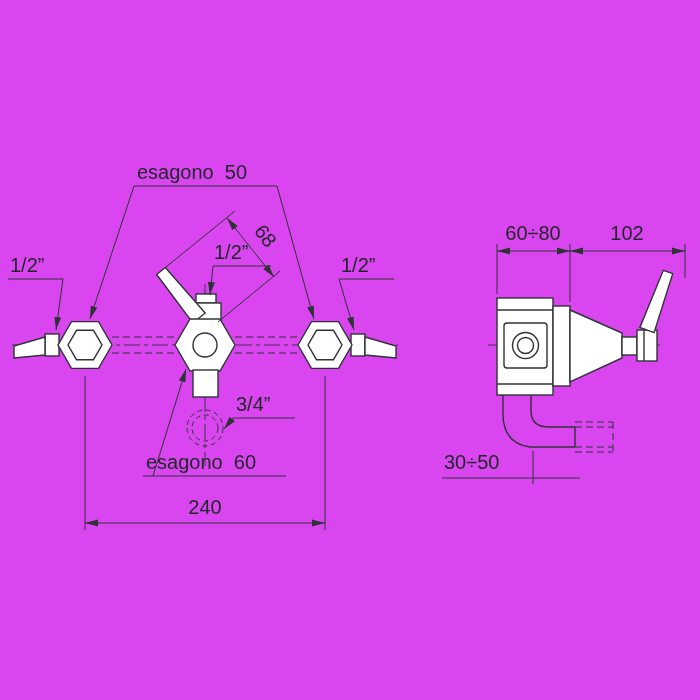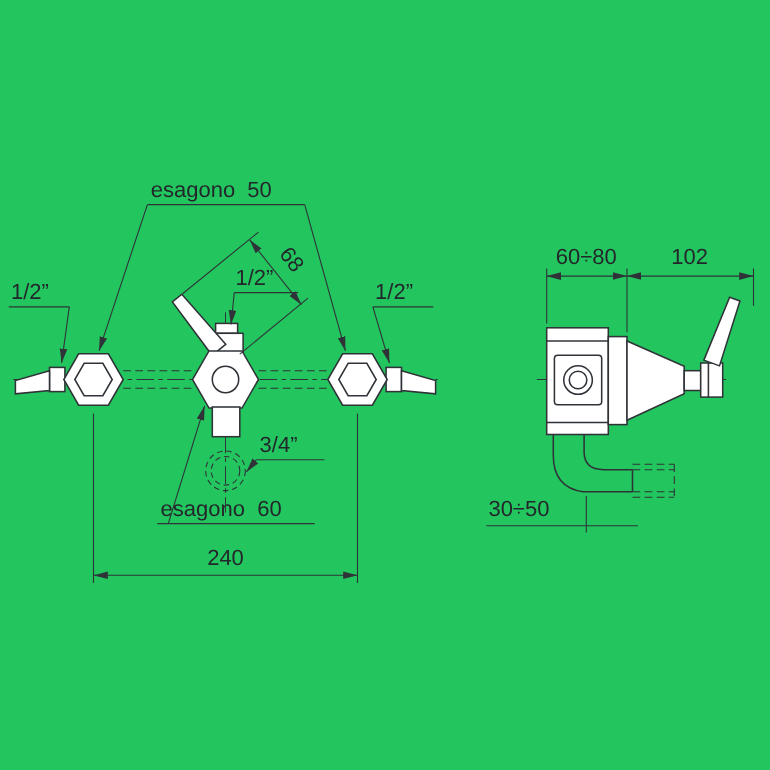--- a/index.html
+++ b/index.html
@@ -1,16 +1,16 @@
 <!DOCTYPE html>
 <html><head>
 <meta charset="utf-8">
 <style>
   html,body{margin:0;padding:0;background:#ffffff;}
-  .stage{width:700px;height:700px;background:#22c55e;position:relative;overflow:hidden;}
+  .stage{width:700px;height:700px;background:#d946ef;position:relative;overflow:hidden;}
   svg text{
     font-family:"Liberation Sans", sans-serif;
     font-size:20px;
     fill:#23272b;
     white-space:pre;
   }
   .obj{stroke:#2f3338;stroke-width:1.4;fill:none;stroke-linejoin:miter;stroke-linecap:butt;}
   .objf{stroke:#2f3338;stroke-width:1.4;fill:#ffffff;stroke-linejoin:miter;}
   .dim{stroke:#2f3338;stroke-width:1;fill:none;}
   .hid{stroke-dasharray:7 4;}

